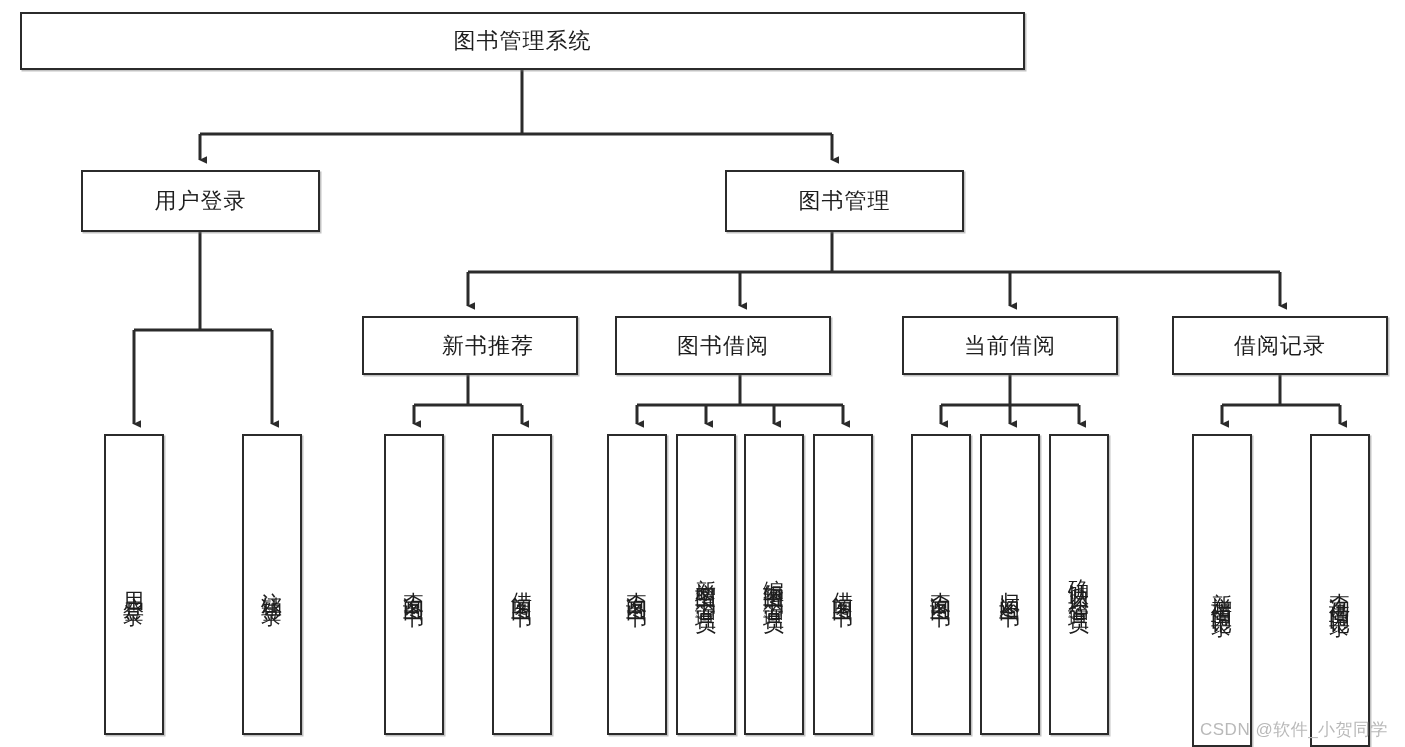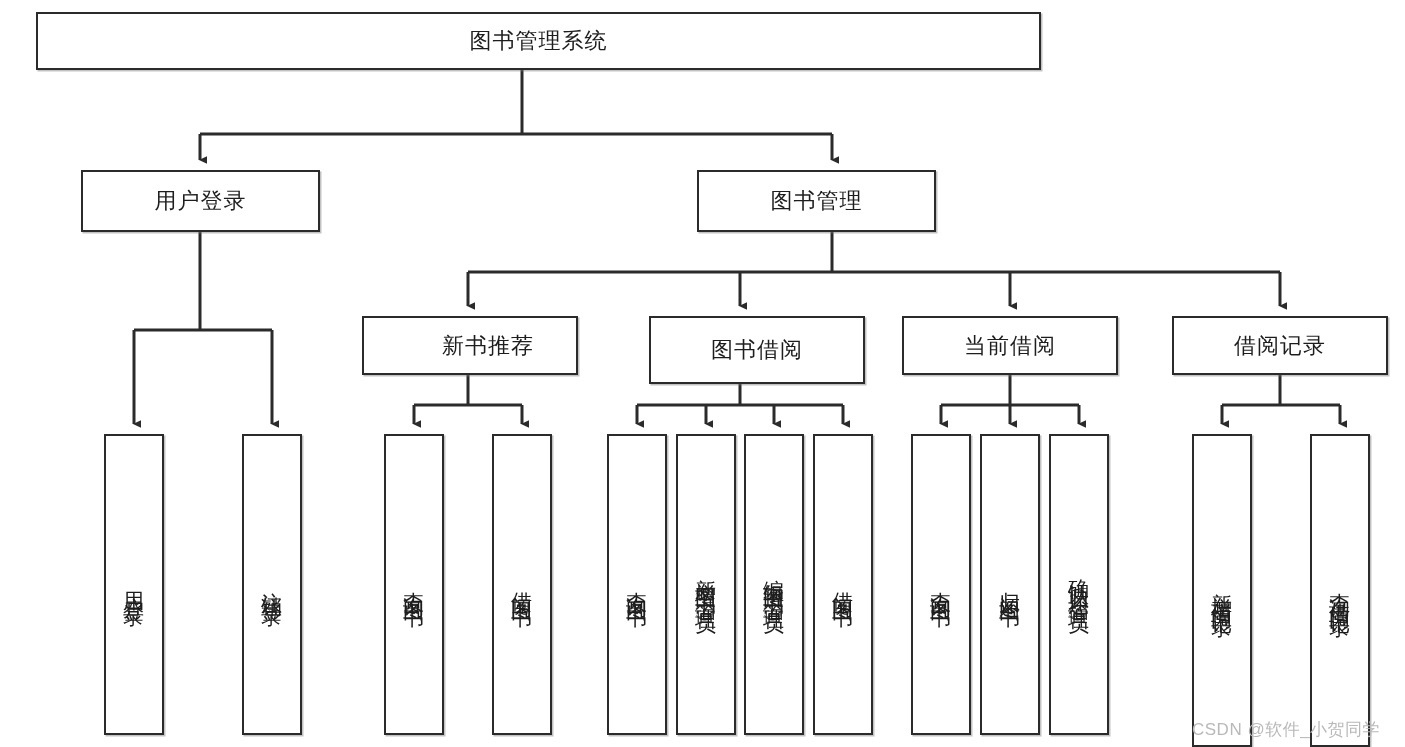--- a/index.html
+++ b/index.html
@@ -55,20 +55,21 @@
     line-height: 1.0;
     white-space: nowrap;
   }
   .watermark {
     position: absolute;
     color: #b9b9b9;
     font-size: 17px;
     letter-spacing: 0.5px;
     white-space: nowrap;
     user-select: none;
+    padding-left: 8px;
   }
 </style>
 </head>
 <body>
 
 <div id="canvas">
 
   <svg class="wires" viewBox="0 0 1405 747" xmlns="http://www.w3.org/2000/svg">
     <defs>
       <marker id="arrow" markerWidth="9" markerHeight="9" refX="4" refY="7.4" orient="auto" markerUnits="userSpaceOnUse">
@@ -112,35 +113,35 @@
       <path d="M1010,405 L1010,424" marker-end="url(#arrow)"></path>
       <path d="M1079,405 L1079,424" marker-end="url(#arrow)"></path>
 
       <path d="M1280,375 L1280,405"></path>
       <path d="M1222,405 L1340,405"></path>
       <path d="M1222,405 L1222,424" marker-end="url(#arrow)"></path>
       <path d="M1340,405 L1340,424" marker-end="url(#arrow)"></path>
     </g>
   </svg>
 
-  <div class="node" style="left:36px; top:12px; width:1005px; height:58px;">
+  <div class="node" style="left:20px; top:12px; width:1005px; height:58px;">
     <span class="node-label">图书管理系统</span>
   </div>
 
   <div class="node" style="left:81px; top:170px; width:239px; height:62px;">
     <span class="node-label">用户登录</span>
   </div>
-  <div class="node" style="left:697px; top:170px; width:239px; height:62px;">
+  <div class="node" style="left:725px; top:170px; width:239px; height:62px;">
     <span class="node-label">图书管理</span>
   </div>
 
   <div class="node" style="left:362px; top:316px; width:216px; height:59px;padding-left:36px;">
     <span class="node-label">新书推荐</span>
   </div>
-  <div class="node" style="left:649px; top:316px; width:216px; height:68px;">
+  <div class="node" style="left:615px; top:316px; width:216px; height:59px;">
     <span class="node-label">图书借阅</span>
   </div>
   <div class="node" style="left:1172px; top:316px; width:216px; height:59px;">
     <span class="node-label">借阅记录</span>
   </div>
   <div class="node" style="left:902px; top:316px; width:216px; height:59px;">
     <span class="node-label">当前借阅</span>
   </div>
 
   <div class="node vertical" style="left:104px; top:434px; width:60px; height:301px;">

